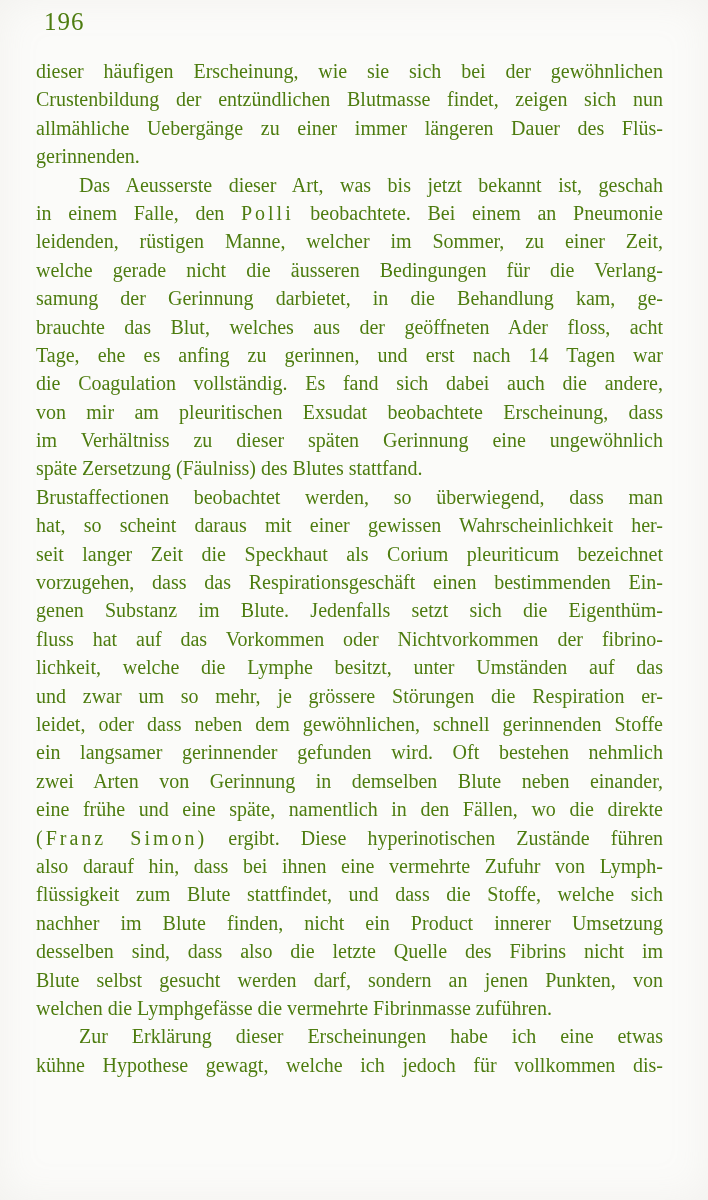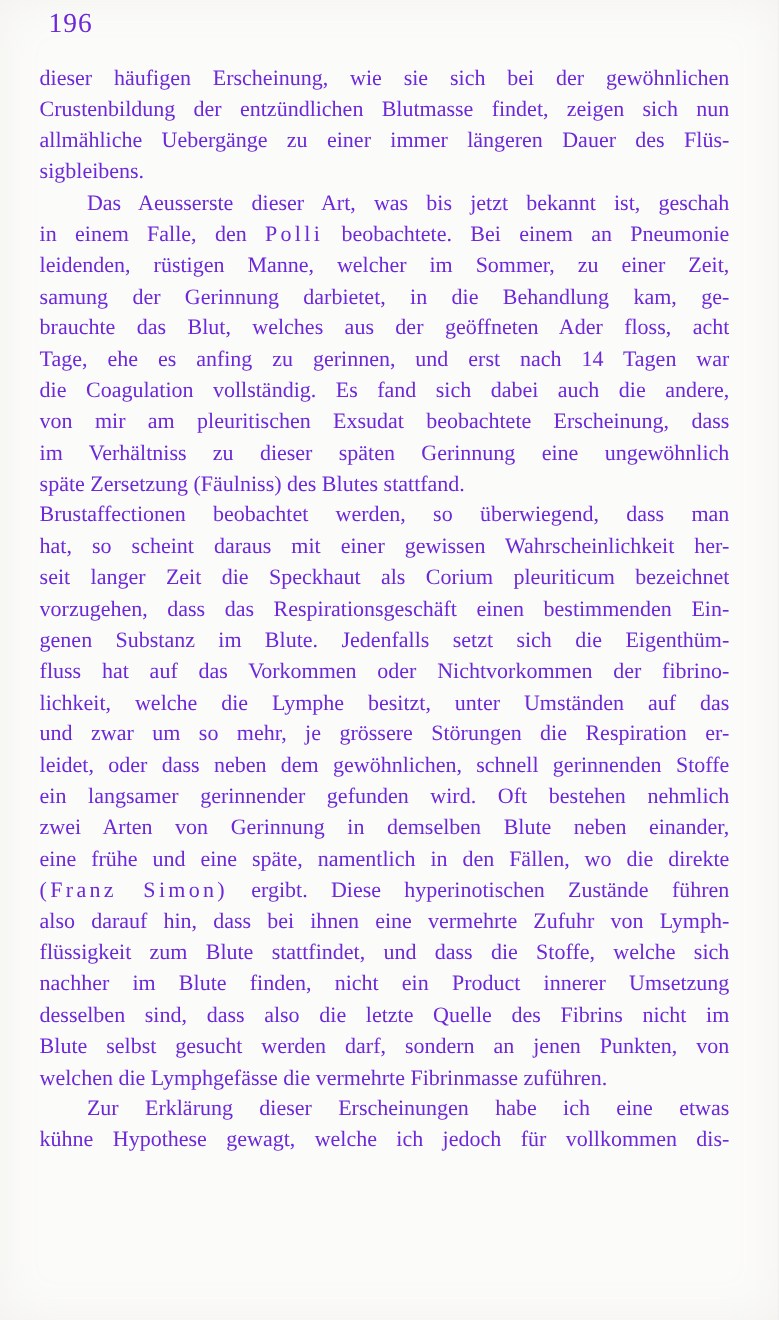--- a/index.html
+++ b/index.html
@@ -6,21 +6,21 @@
     margin: 0;
     padding: 0;
     background: #e8e8e6;
   }
   .page {
     position: relative;
     width: 708px;
     height: 1200px;
     margin: 0 auto;
     background: #fbfbf9;
-    color: #6d28d9;
+    color: #4d7c0f;
     font-family: "Liberation Serif", serif;
     overflow: hidden;
     box-shadow: inset 0 0 40px rgba(180,175,165,0.12);
   }
   .running-head {
     position: absolute;
     top: 6px;
     left: 0;
     width: 100%;
     height: 40px;
@@ -70,26 +70,27 @@
 
 <div class="page">
   <div class="running-head">
     <span class="page-number">196</span>
   </div>
   <div class="body-text" id="body-text">
       <div class="para">
         <div class="line"><span>dieser häufigen Erscheinung, wie sie sich bei der gewöhnlichen</span></div>
         <div class="line"><span>Crustenbildung der entzündlichen Blutmasse findet, zeigen sich nun</span></div>
         <div class="line"><span>allmähliche Uebergänge zu einer immer längeren Dauer des Flüs-</span></div>
-        <div class="line flush"><span>sigbleibens.</span></div>
+        <div class="line flush"><span>gerinnenden.</span></div>
       </div>
       <div class="para">
         <div class="line first"><span>Das Aeusserste dieser Art, was bis jetzt bekannt ist, geschah</span></div>
         <div class="line"><span>in einem Falle, den </span><span class="spaced">Polli</span><span> beobachtete. Bei einem an Pneumonie</span></div>
         <div class="line"><span>leidenden, rüstigen Manne, welcher im Sommer, zu einer Zeit,</span></div>
+        <div class="line"><span>welche gerade nicht die äusseren Bedingungen für die Verlang-</span></div>
         <div class="line"><span>samung der Gerinnung darbietet, in die Behandlung kam, ge-</span></div>
         <div class="line"><span>brauchte das Blut, welches aus der geöffneten Ader floss, acht</span></div>
         <div class="line"><span>Tage, ehe es anfing zu gerinnen, und erst nach 14 Tagen war</span></div>
         <div class="line"><span>die Coagulation vollständig. Es fand sich dabei auch die andere,</span></div>
         <div class="line"><span>von mir am pleuritischen Exsudat beobachtete Erscheinung, dass</span></div>
         <div class="line"><span>im Verhältniss zu dieser späten Gerinnung eine ungewöhnlich</span></div>
         <div class="line flush"><span>späte Zersetzung (Fäulniss) des Blutes stattfand.</span></div>
       </div>
       <div class="para">
         <div class="line"><span>Brustaffectionen beobachtet werden, so überwiegend, dass man</span></div>

